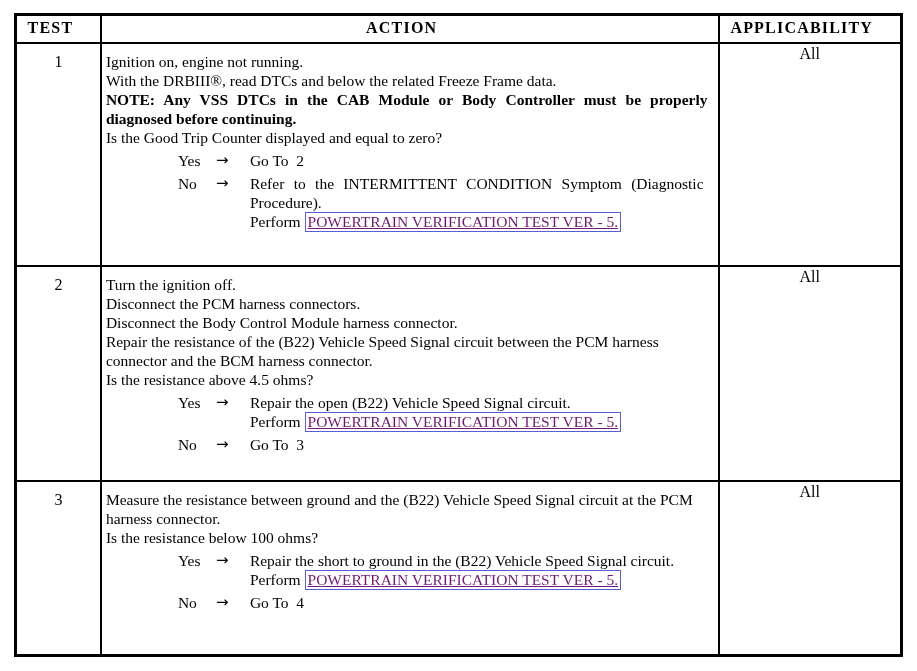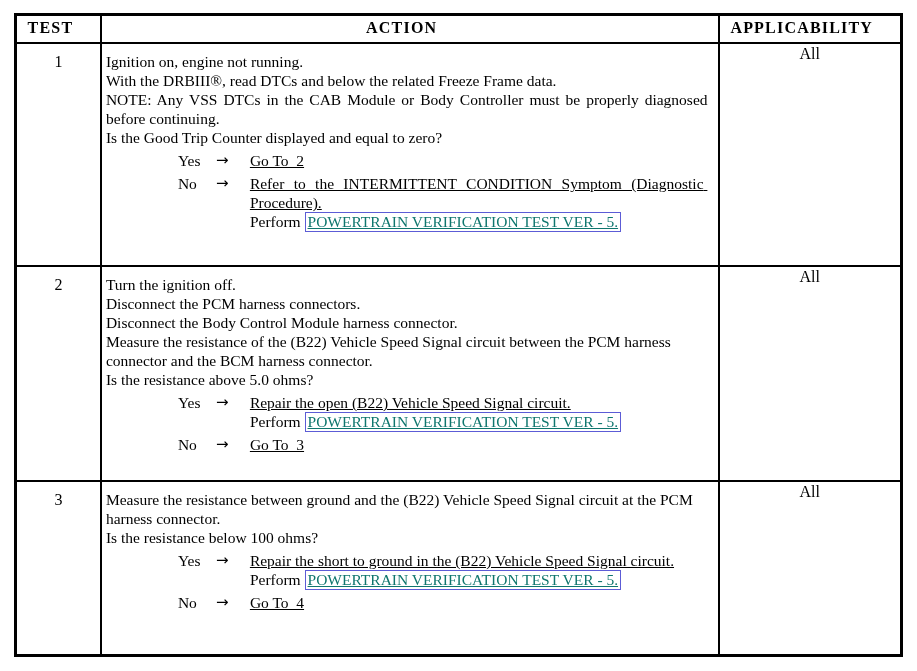--- a/index.html
+++ b/index.html
@@ -45,34 +45,34 @@
   }
   .cell-applicability {
     text-align: center;
     font-size: 16px;
     margin-top: 30px;
   }
   tbody tr:nth-child(1) > td { height: 223px; }
   tbody tr:nth-child(2) > td { height: 215px; }
   tbody tr:nth-child(3) > td { height: 174px; }
   .para { white-space: pre-wrap; }
-  .para.bold { font-weight: normal; text-align: justify; }
+  .para.bold { font-weight: bold; text-align: justify; }
   .branch { display: flex; margin-top: 4px; }
   .branch-label { width: 38px; margin-left: 72px; flex: none; }
   .branch-arrow {
     width: 34px;
     flex: none;
     font-family: "DejaVu Sans", sans-serif;
     font-size: 15px;
   }
   .branch-content { flex: 1; min-width: 0; padding-right: 4px; }
-  .branch-line { white-space: pre-wrap; text-align: justify; text-decoration: underline; }
+  .branch-line { white-space: pre-wrap; text-align: justify; }
   .perform-line { white-space: pre-wrap; }
   .ver-link {
-    color: #0f766e;
+    color: #701a75;
     text-decoration: underline;
     border: 1px solid #5c5cd6;
     padding: 0 2px 1px 2px;
     cursor: pointer;
   }
 </style>
 </head>
 <body>
 
 <div class="page">
@@ -115,22 +115,22 @@
           </td>
         </tr>
         <tr class="test-row">
           <td class="cell-test">
             <div class="test-num">2</div>
           </td>
           <td class="cell-action">
             <div class="para">Turn the ignition off.</div>
             <div class="para">Disconnect the PCM harness connectors.</div>
             <div class="para">Disconnect the Body Control Module harness connector.</div>
-            <div class="para">Measure the resistance of the (B22) Vehicle Speed Signal circuit between the PCM harness connector and the BCM harness connector.</div>
-            <div class="para">Is the resistance above 5.0 ohms?</div>
+            <div class="para">Repair the resistance of the (B22) Vehicle Speed Signal circuit between the PCM harness connector and the BCM harness connector.</div>
+            <div class="para">Is the resistance above 4.5 ohms?</div>
             <div class="branch">
               <span class="branch-label">Yes</span>
               <span class="branch-arrow">→</span>
               <div class="branch-content">
                 <div class="branch-line">Repair the open (B22) Vehicle Speed Signal circuit.</div>
                 <div class="perform-line"><span class="perform-prefix">Perform </span><a class="ver-link">POWERTRAIN VERIFICATION TEST VER - 5.</a></div>
               </div>
             </div>
             <div class="branch">
               <span class="branch-label">No</span>

